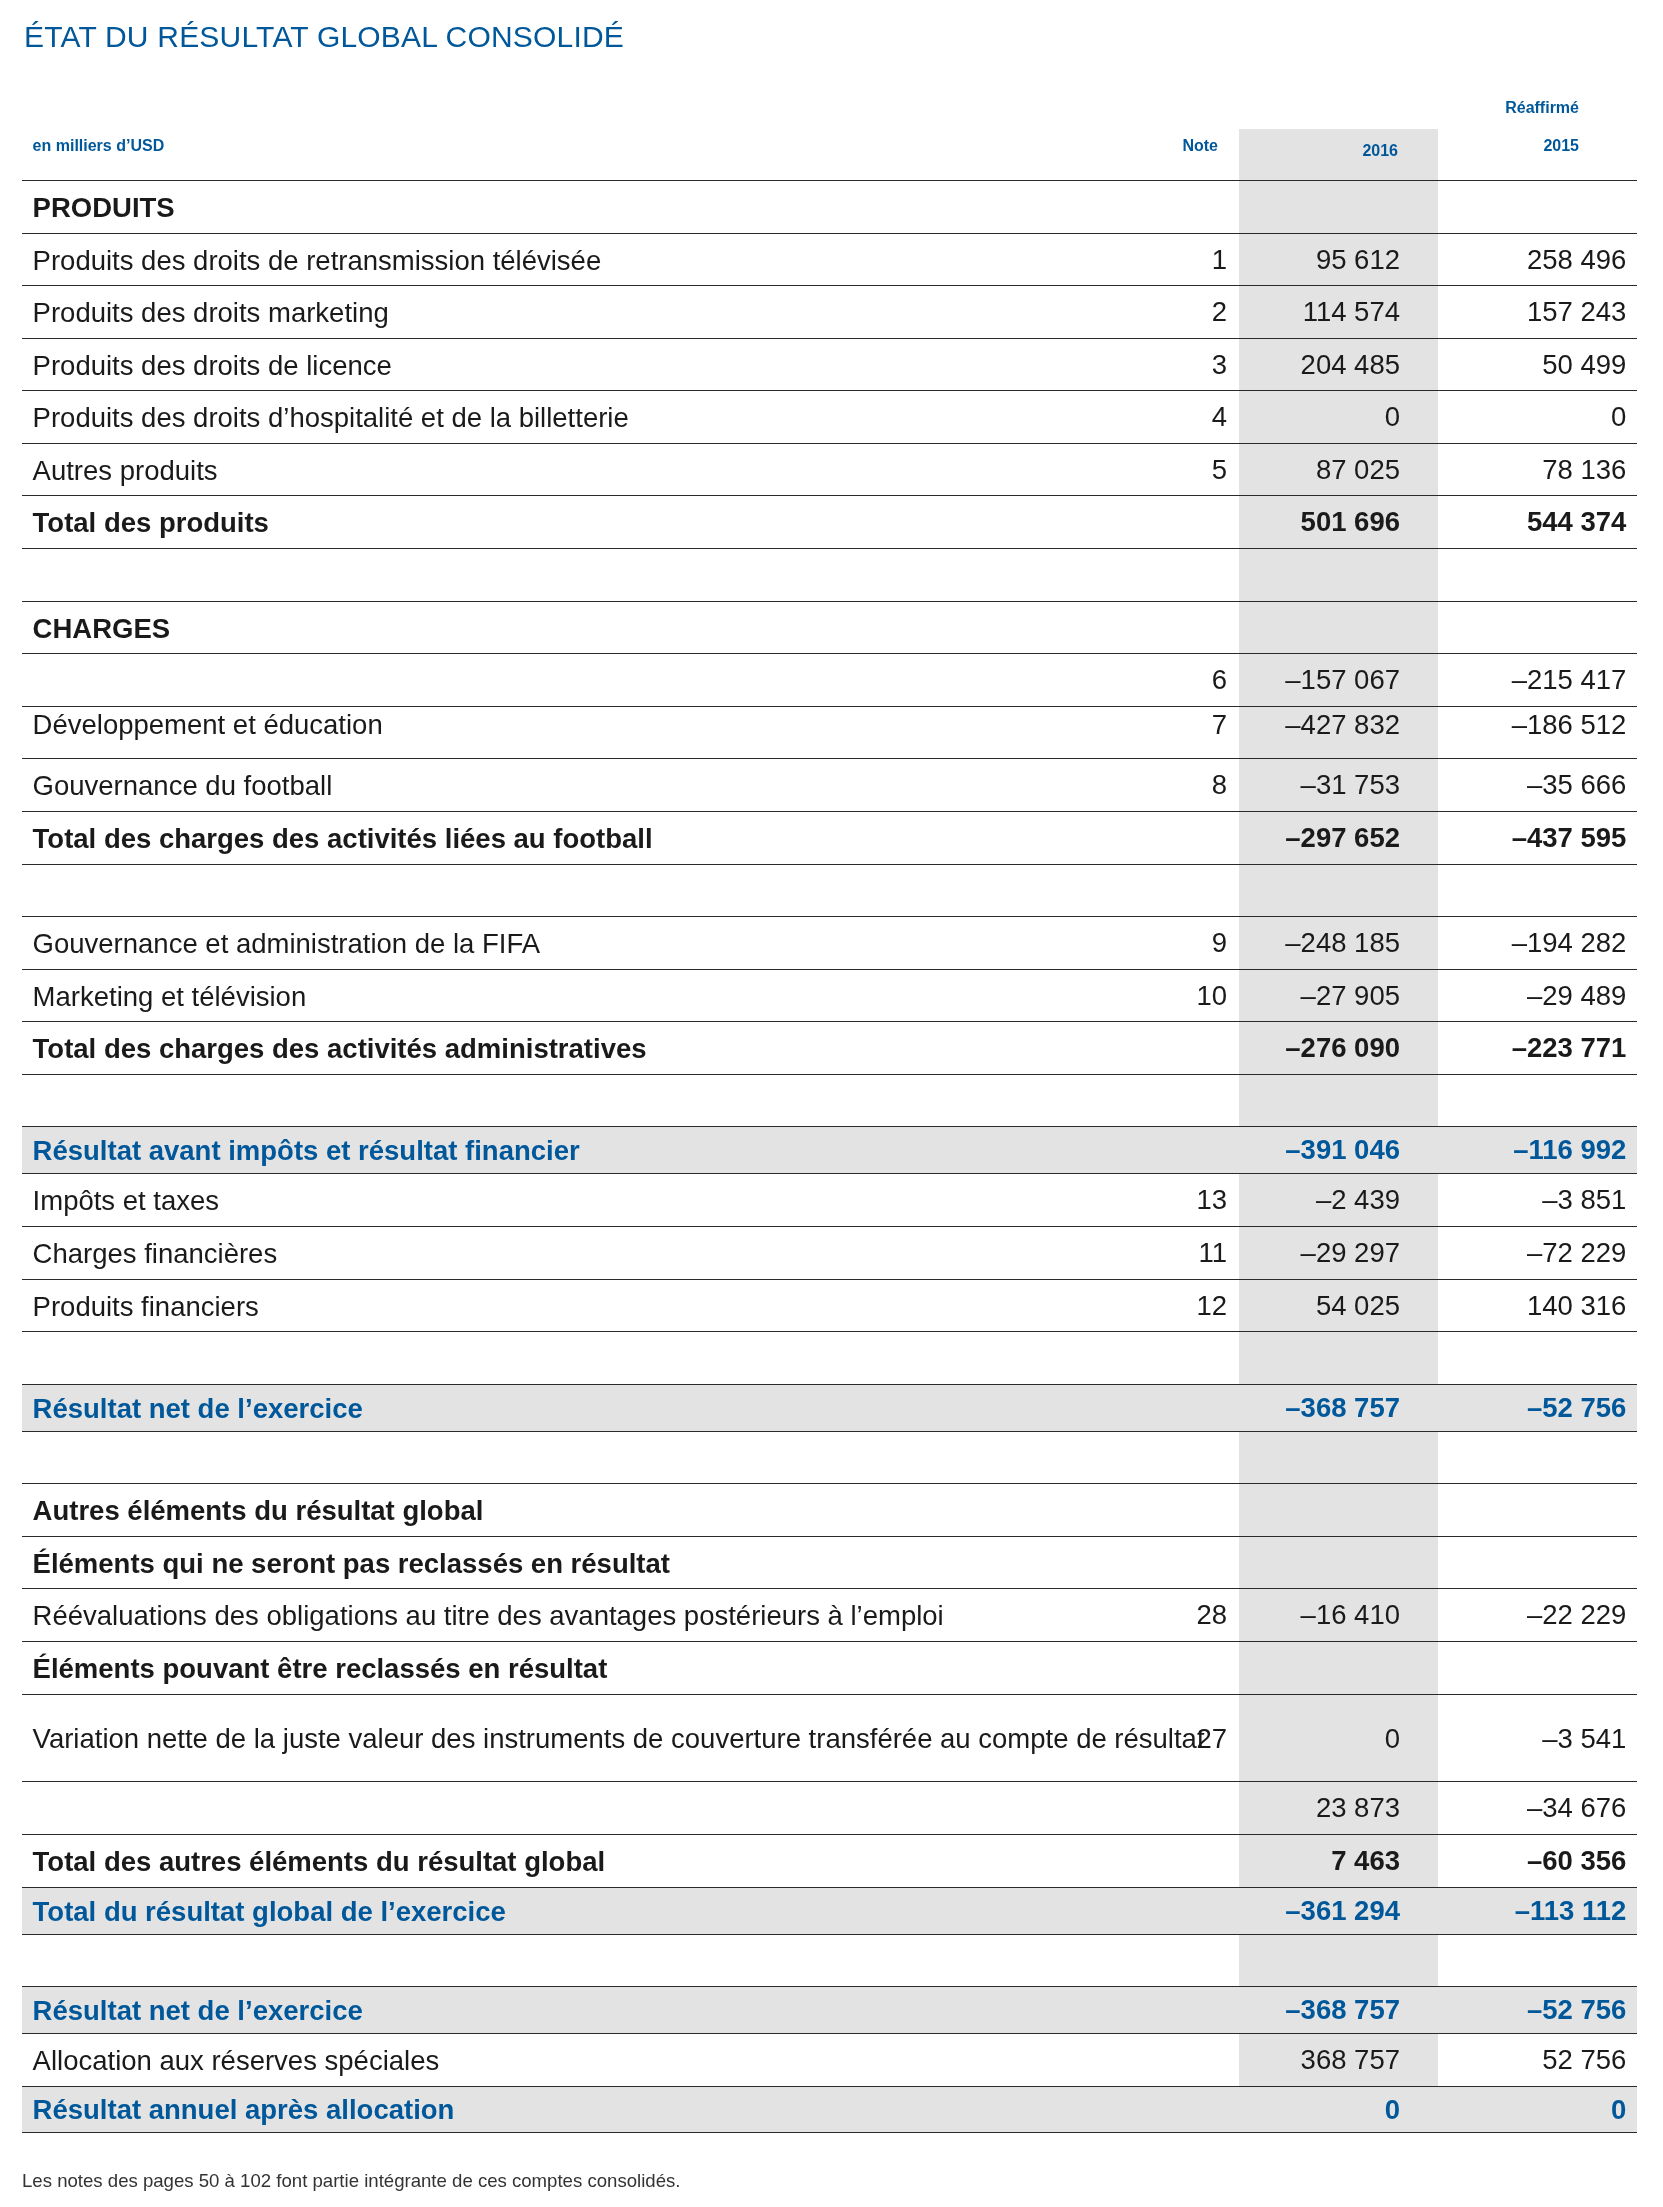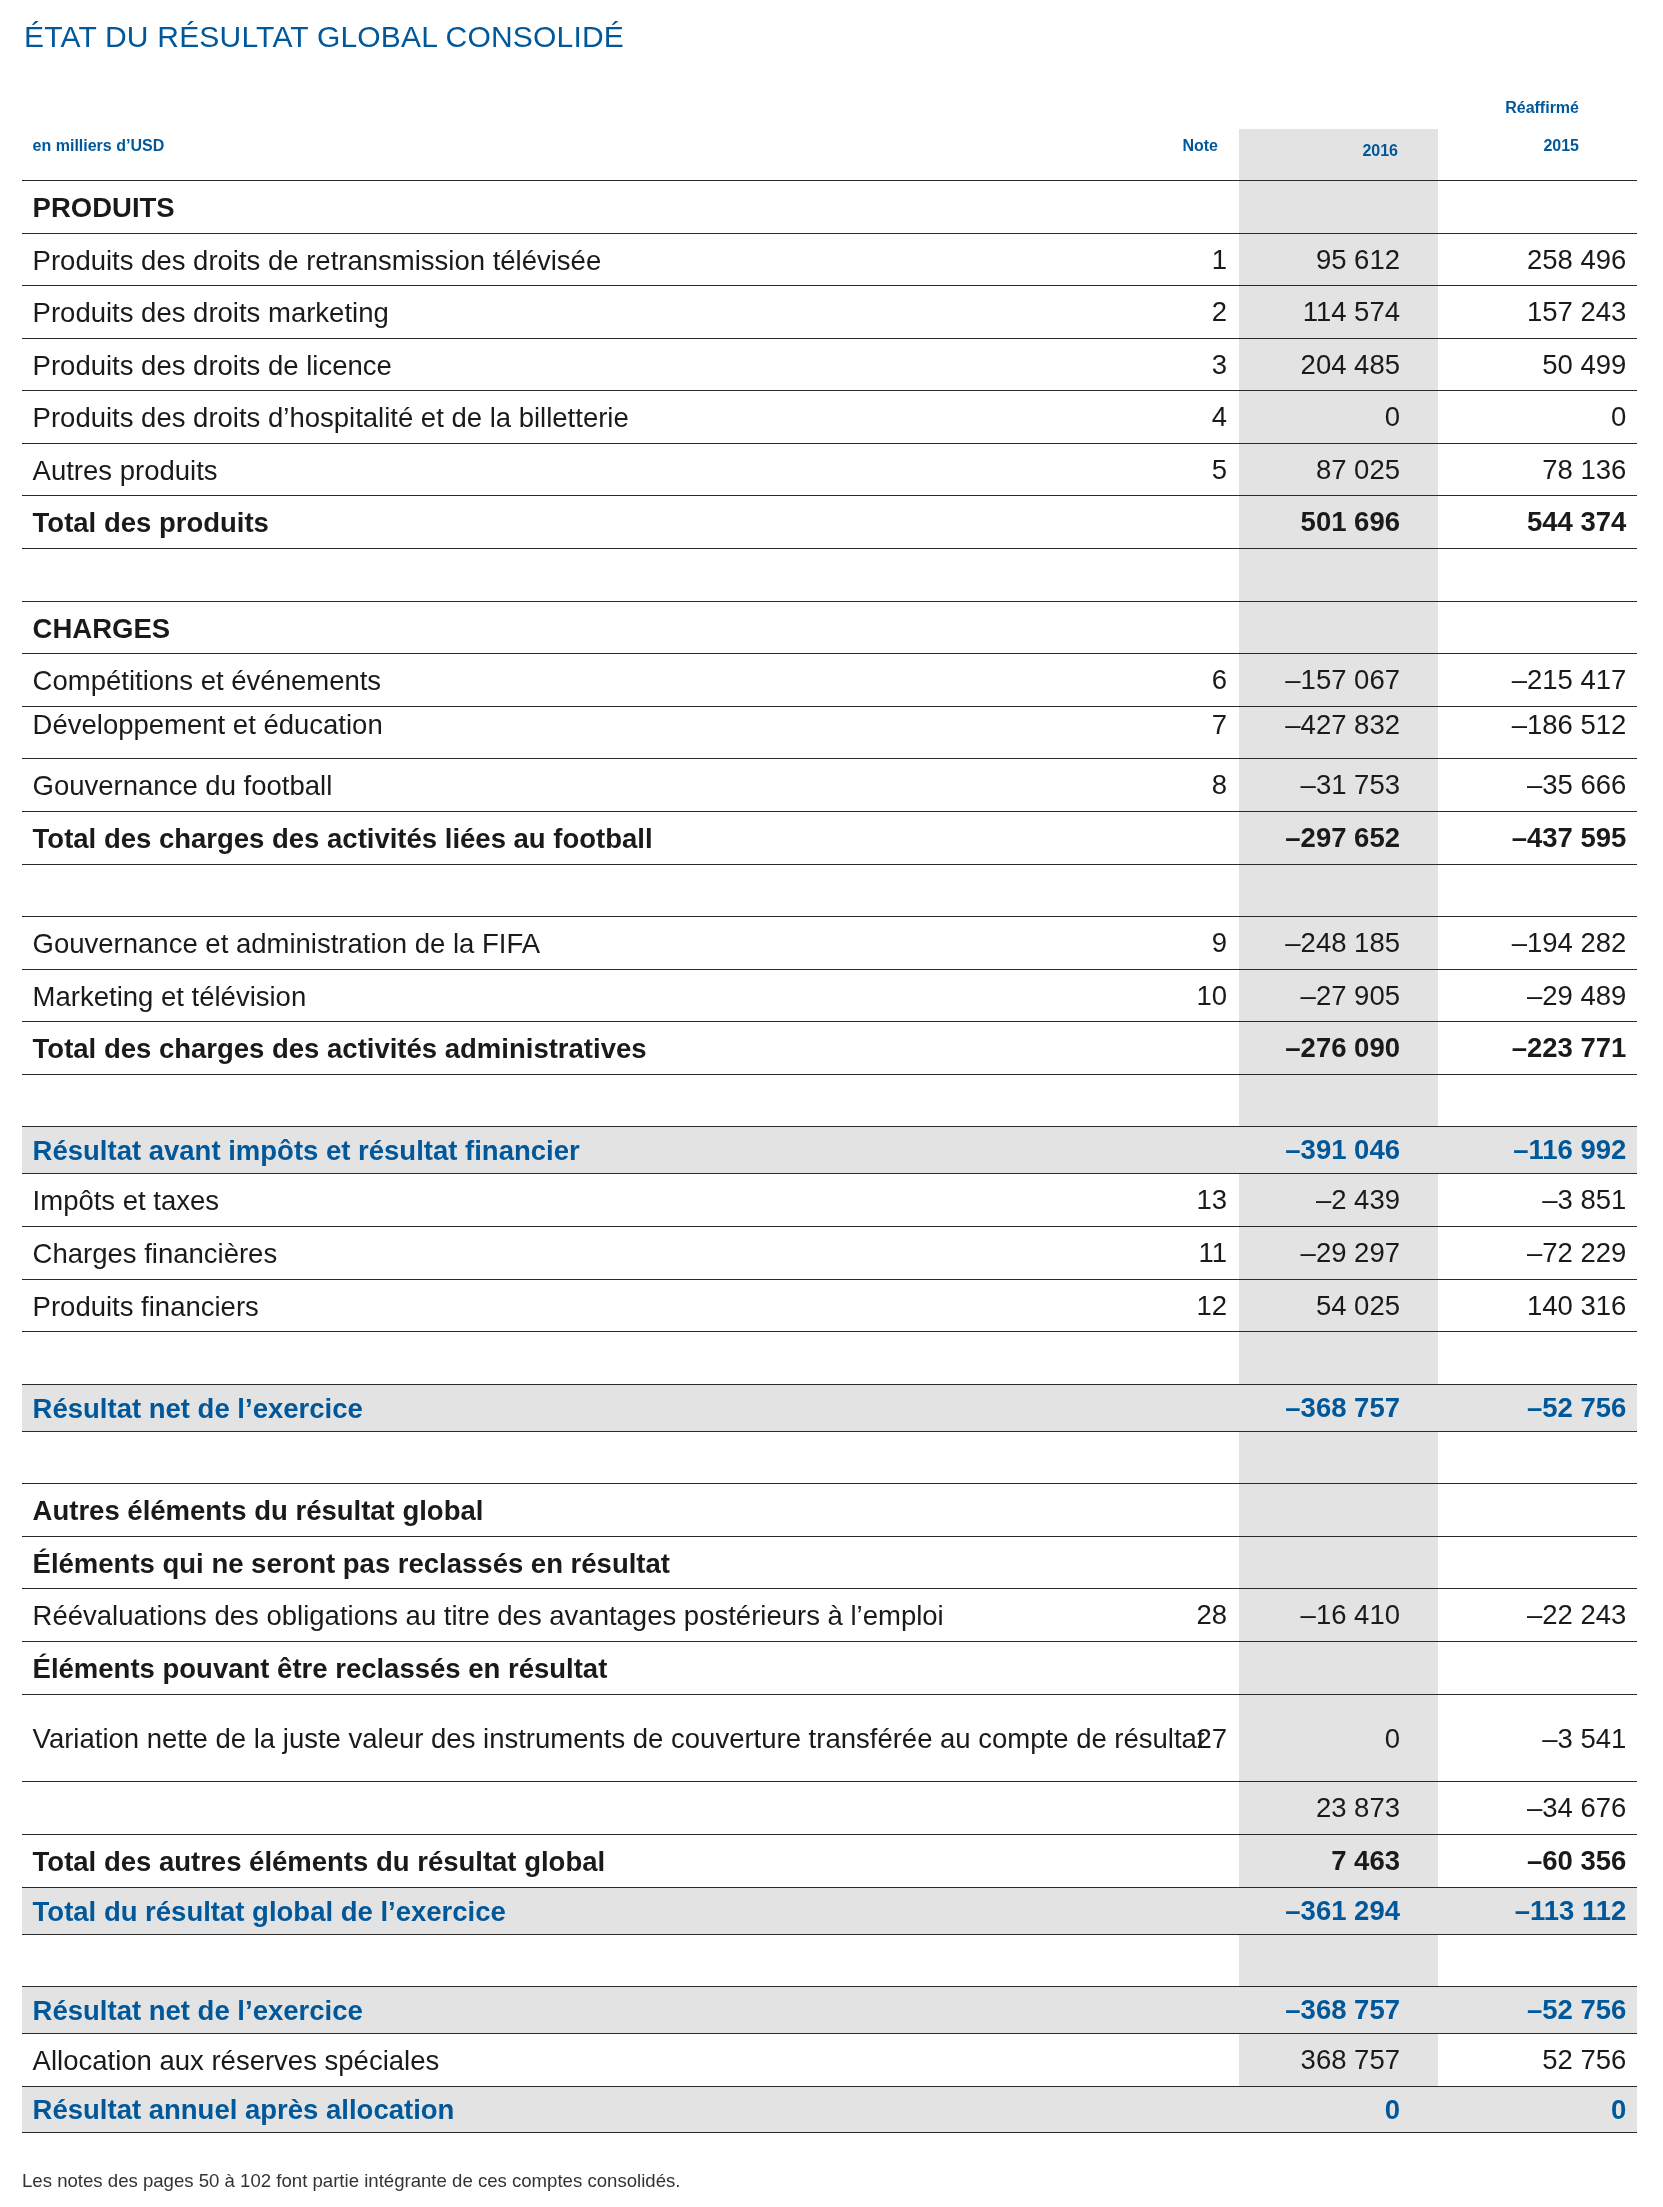--- a/index.html
+++ b/index.html
@@ -88,21 +88,20 @@
         <div class="cell c-y1"></div>
         <div class="cell c-y2"></div>
       </div>
       <div class="row bold" style="top: 601px; height: 53px;">
         <div class="cell c-label">CHARGES</div>
         <div class="cell c-note"></div>
         <div class="cell c-y1"></div>
         <div class="cell c-y2"></div>
       </div>
       <div class="row" style="top: 653px; height: 53px;">
-        <div class="cell c-label">Compétitions et événements</div>
         <div class="cell c-note">6</div>
         <div class="cell c-y1">–157 067</div>
         <div class="cell c-y2">–215 417</div>
       </div>
       <div class="row" style="top: 706px; height: 36px;">
         <div class="cell c-label">Développement et éducation</div>
         <div class="cell c-note">7</div>
         <div class="cell c-y1">–427 832</div>
         <div class="cell c-y2">–186 512</div>
       </div>
@@ -199,21 +198,21 @@
       <div class="row bold" style="top: 1536px; height: 53px;">
         <div class="cell c-label">Éléments qui ne seront pas reclassés en résultat</div>
         <div class="cell c-note"></div>
         <div class="cell c-y1"></div>
         <div class="cell c-y2"></div>
       </div>
       <div class="row" style="top: 1588px; height: 53px;">
         <div class="cell c-label">Réévaluations des obligations au titre des avantages postérieurs à l’emploi</div>
         <div class="cell c-note">28</div>
         <div class="cell c-y1">–16 410</div>
-        <div class="cell c-y2">–22 243</div>
+        <div class="cell c-y2">–22 229</div>
       </div>
       <div class="row bold" style="top: 1641px; height: 53px;">
         <div class="cell c-label">Éléments pouvant être reclassés en résultat</div>
         <div class="cell c-note"></div>
         <div class="cell c-y1"></div>
         <div class="cell c-y2"></div>
       </div>
       <div class="row" style="top: 1694px; height: 88px;">
         <div class="cell c-label">Variation nette de la juste valeur des instruments de couverture transférée au compte de résultat</div>
         <div class="cell c-note">27</div>

